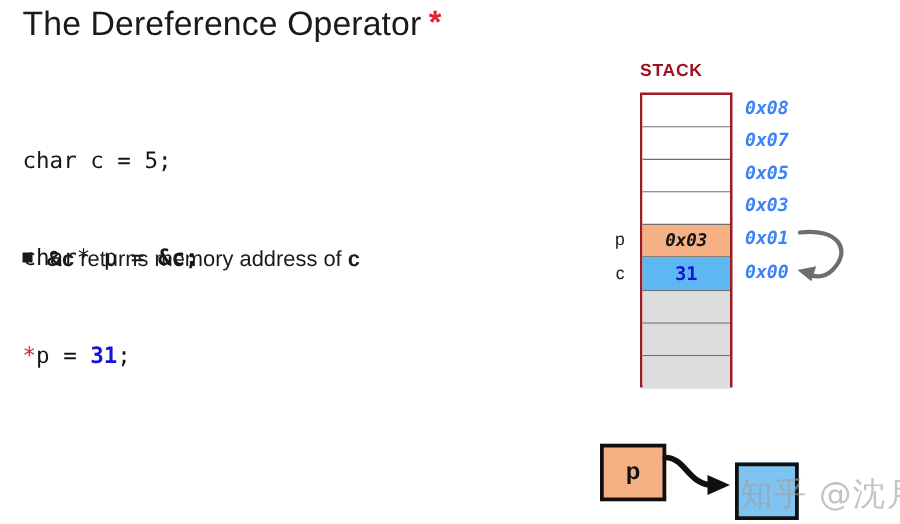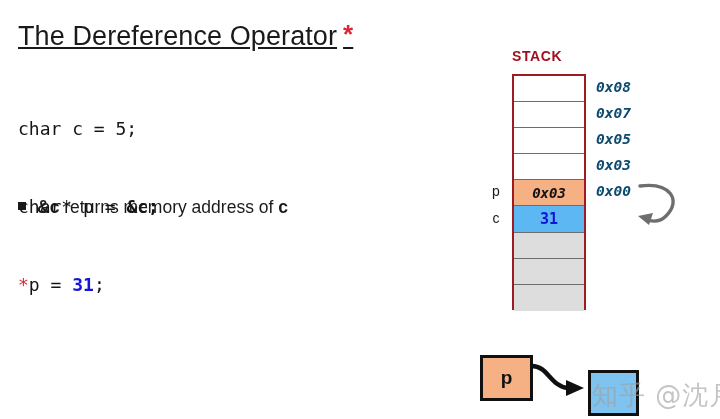--- a/index.html
+++ b/index.html
@@ -13,27 +13,26 @@
     position: relative;
     overflow: hidden;
     font-family: "Liberation Sans", sans-serif;
     color: #111111;
   }
 
   
   #slide-title {
     position: absolute;
     left: 18px;
-    top: 19px;
+    top: 2px;
     font-size: 27px;
     font-weight: 400;
     letter-spacing: 0.1px;
     color: #1a1a1a;
     white-space: nowrap;
-    text-decoration: underline;
   }
   #slide-title .star {
     color: #e02433;
     font-weight: 700;
     font-size: 26px;
     vertical-align: 2px;
     margin-left: 6px;
   }
 
   
@@ -129,21 +128,21 @@
     width: 60px;
   }
   .addr-label {
     height: 26.1px;
     display: flex;
     align-items: center;
     font-family: "DejaVu Sans Mono", "Liberation Mono", monospace;
     font-size: 14.5px;
     font-weight: 700;
     font-style: italic;
-    color: #0c4a6e;
+    color: #3b82f6;
   }
 
   
   #var-labels {
     position: absolute;
     left: 484px;
     top: 74px;
     width: 24px;
   }
   .var-label {
@@ -257,20 +256,21 @@
   <div class="stack-cell cell-gray"></div>
   <div class="stack-cell cell-gray"></div>
   <div class="stack-cell cell-gray"></div>
 </div>
 
 <div id="address-column">
   <div class="addr-label">0x08</div>
   <div class="addr-label">0x07</div>
   <div class="addr-label">0x05</div>
   <div class="addr-label">0x03</div>
+  <div class="addr-label">0x01</div>
   <div class="addr-label">0x00</div>
 </div>
 
 <svg id="stack-arrow" viewBox="0 0 70 58">
   <path d="M 4 10 C 34 6, 46 24, 30 40 C 24 46, 16 46, 9 43" fill="none" stroke="#6e6e6e" stroke-width="3.4" stroke-linecap="round"></path>
   <path d="M 2 40 L 17 37 L 13 49 Z" fill="#6e6e6e"></path>
 </svg>
 
 <div id="ptr-box">p</div>
 

